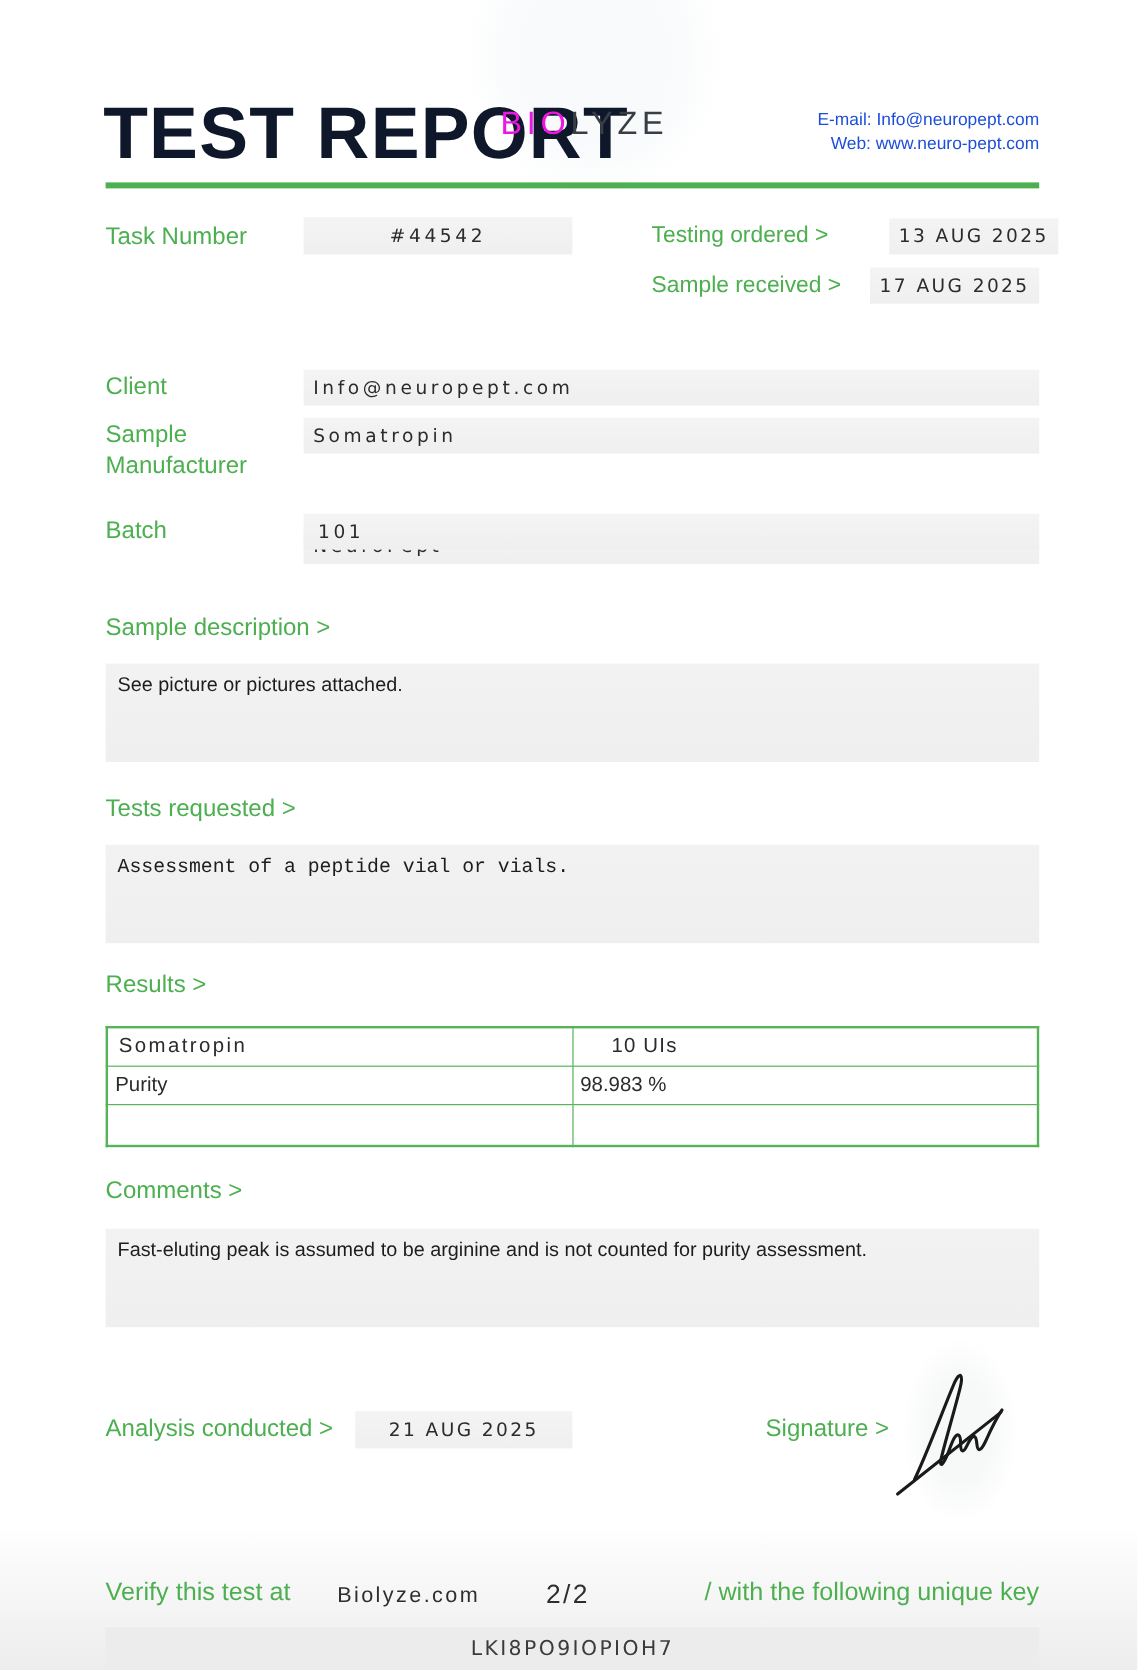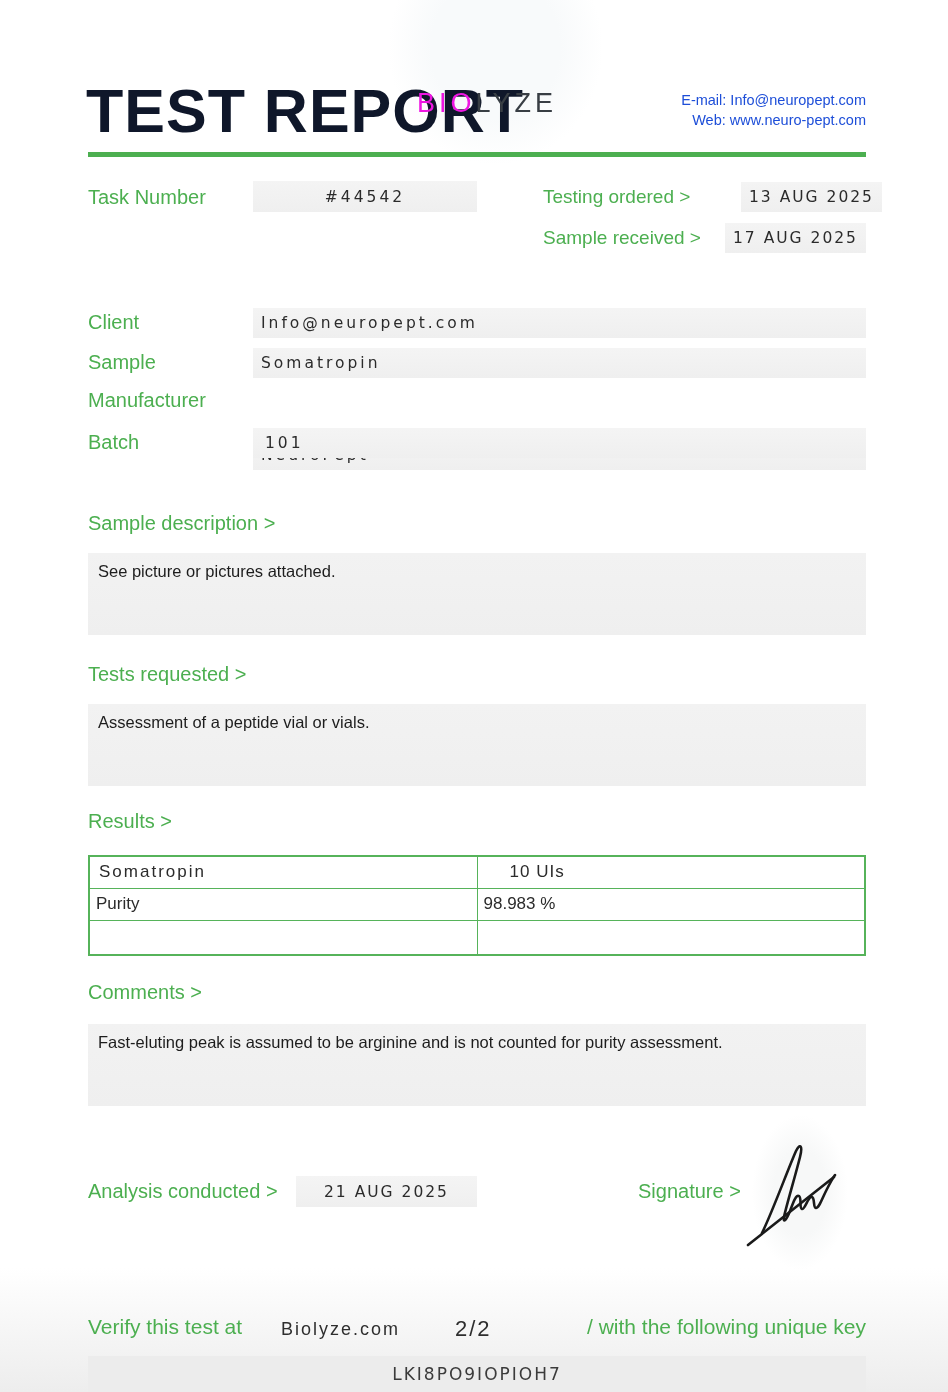--- a/index.html
+++ b/index.html
@@ -107,31 +107,31 @@
 
   <div class="layer glabel" style="left:543px; top:227px; font-size:19px;">Sample received &gt;</div>
   <div class="layer vbox center ls2" style="left:725px; top:223px; width:141px; height:30px;">17 AUG 2025</div>
 
   <div class="layer glabel" style="left:88px; top:311px;">Client</div>
   <div class="layer vbox ls3" style="left:253px; top:308px; width:613px; height:30px; padding-left:8px;">Info@neuropept.com</div>
 
   <div class="layer glabel" style="left:88px; top:351px;">Sample</div>
   <div class="layer vbox ls3" style="left:253px; top:348px; width:613px; height:30px; padding-left:8px;">Somatropin</div>
 
-  <div class="layer glabel" style="left:88px; top:389px;text-align:right;">Manufacturer</div>
+  <div class="layer glabel" style="left:88px; top:377px;text-align:right;">Manufacturer</div>
   <div class="layer vbox ls3" style="left:253px; top:408px; width:613px; height:30px; padding-left:8px;margin-top:32px;">NeuroPept</div>
 
   <div class="layer glabel" style="left:88px; top:431px;">Batch</div>
   <div class="layer vbox ls3" style="left:253px; top:428px; width:613px; height:30px; padding-left:12px;">101</div>
 
   <div class="layer glabel" style="left:88px; top:512px;">Sample description &gt;</div>
   <div class="layer bodybox" style="top:553px;">See picture or pictures attached.</div>
 
   <div class="layer glabel" style="left:88px; top:663px;">Tests requested &gt;</div>
-  <div class="layer bodybox" style="top:704px;">Assessment of a peptide vial or vials.</div>
+  <div class="layer bodybox" style="top:704px;font-family:Liberation Mono, monospace;">Assessment of a peptide vial or vials.</div>
 
   <div class="layer glabel" style="left:88px; top:810px;">Results &gt;</div>
   <table class="layer rtable">
     <tbody>
         <tr>
       <td class="c1">Somatropin</td>
       <td class="c2">10 UIs</td>
     </tr>
     <tr>
       <td class="c1">Purity</td>

